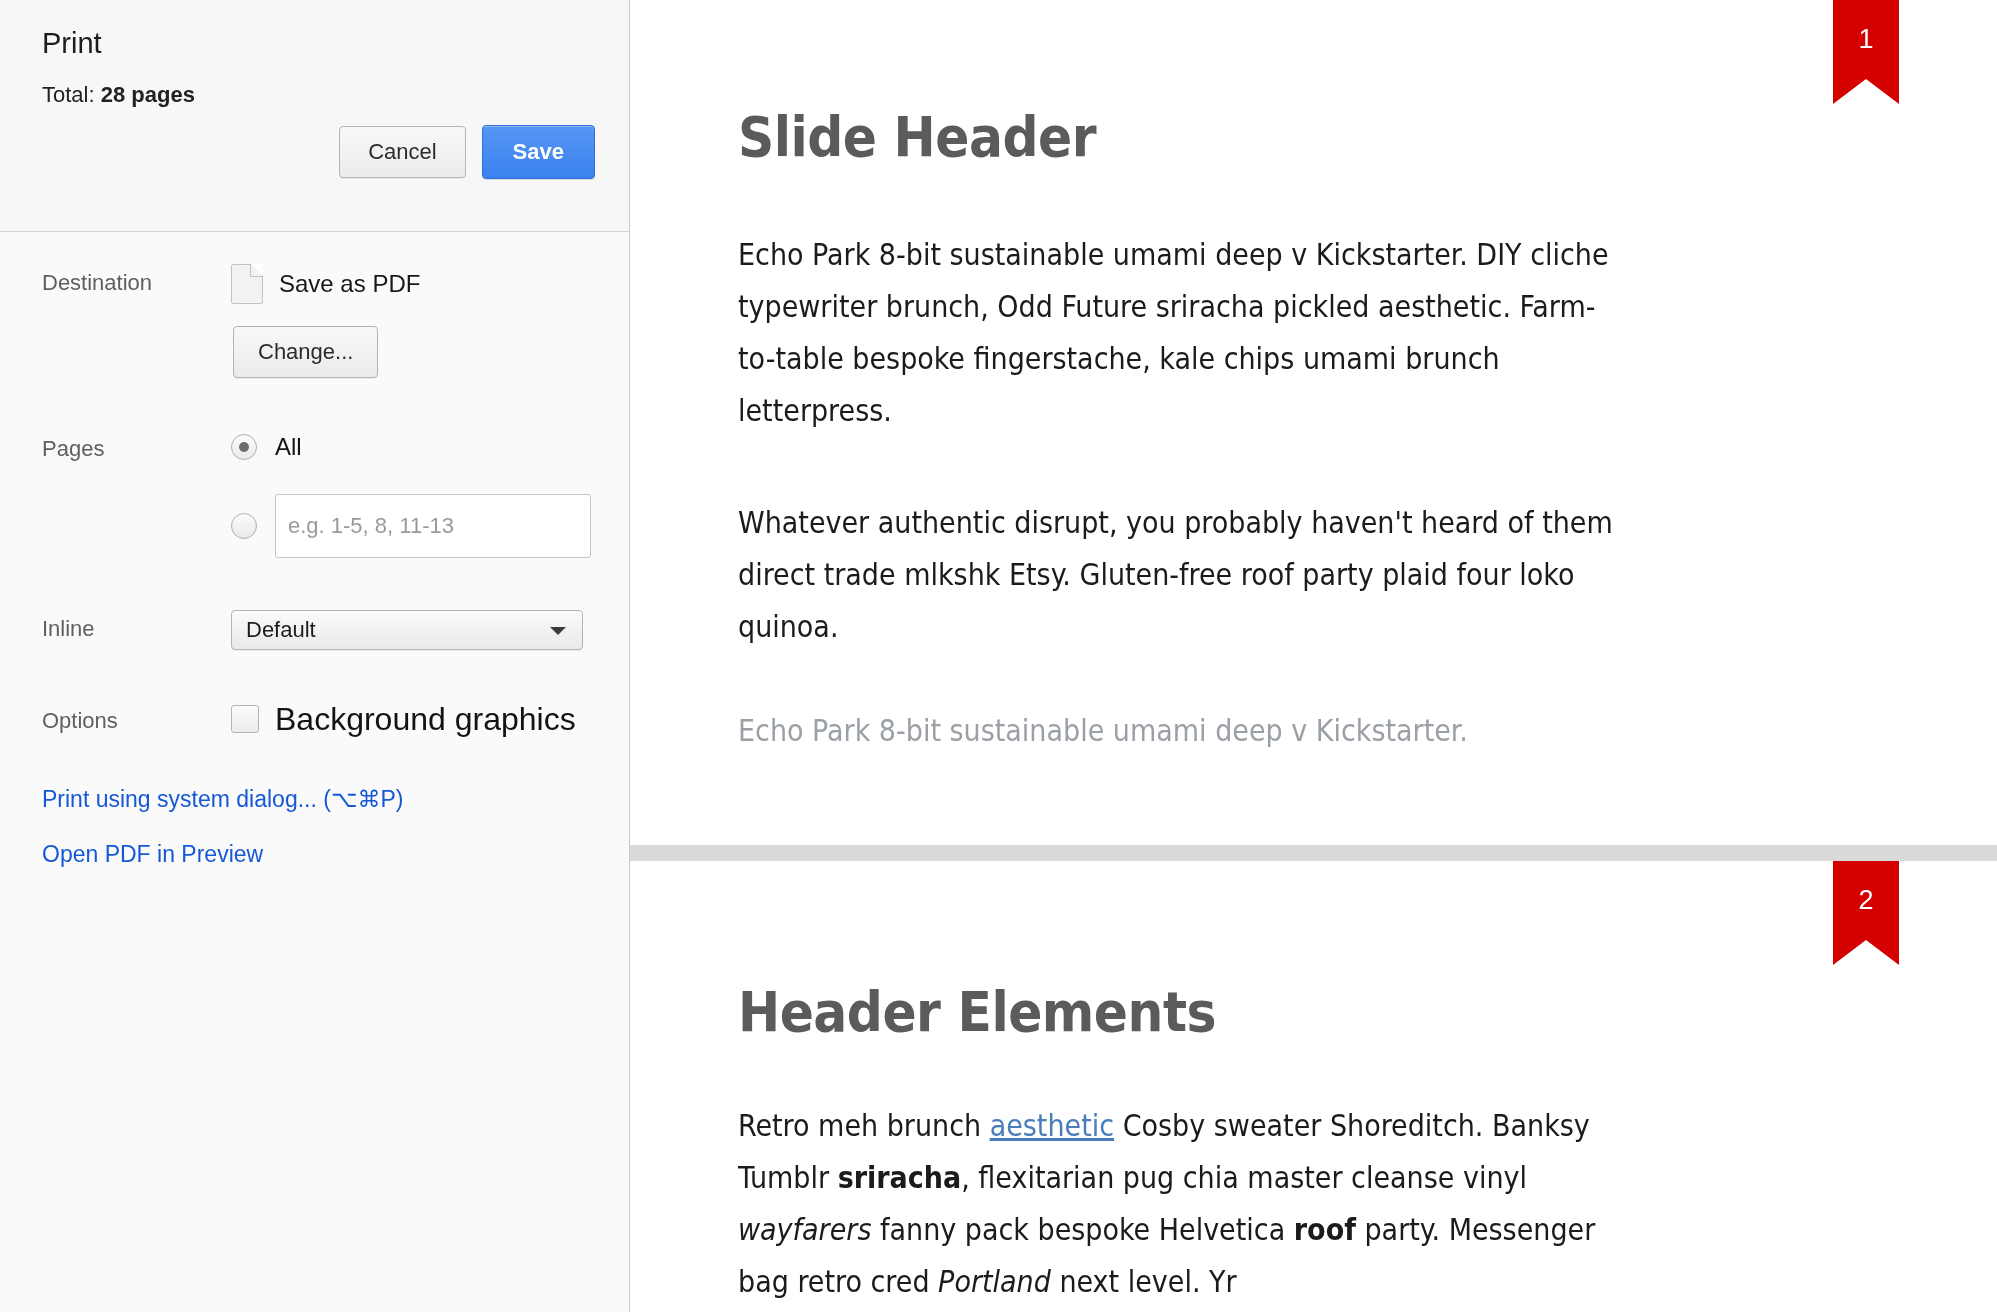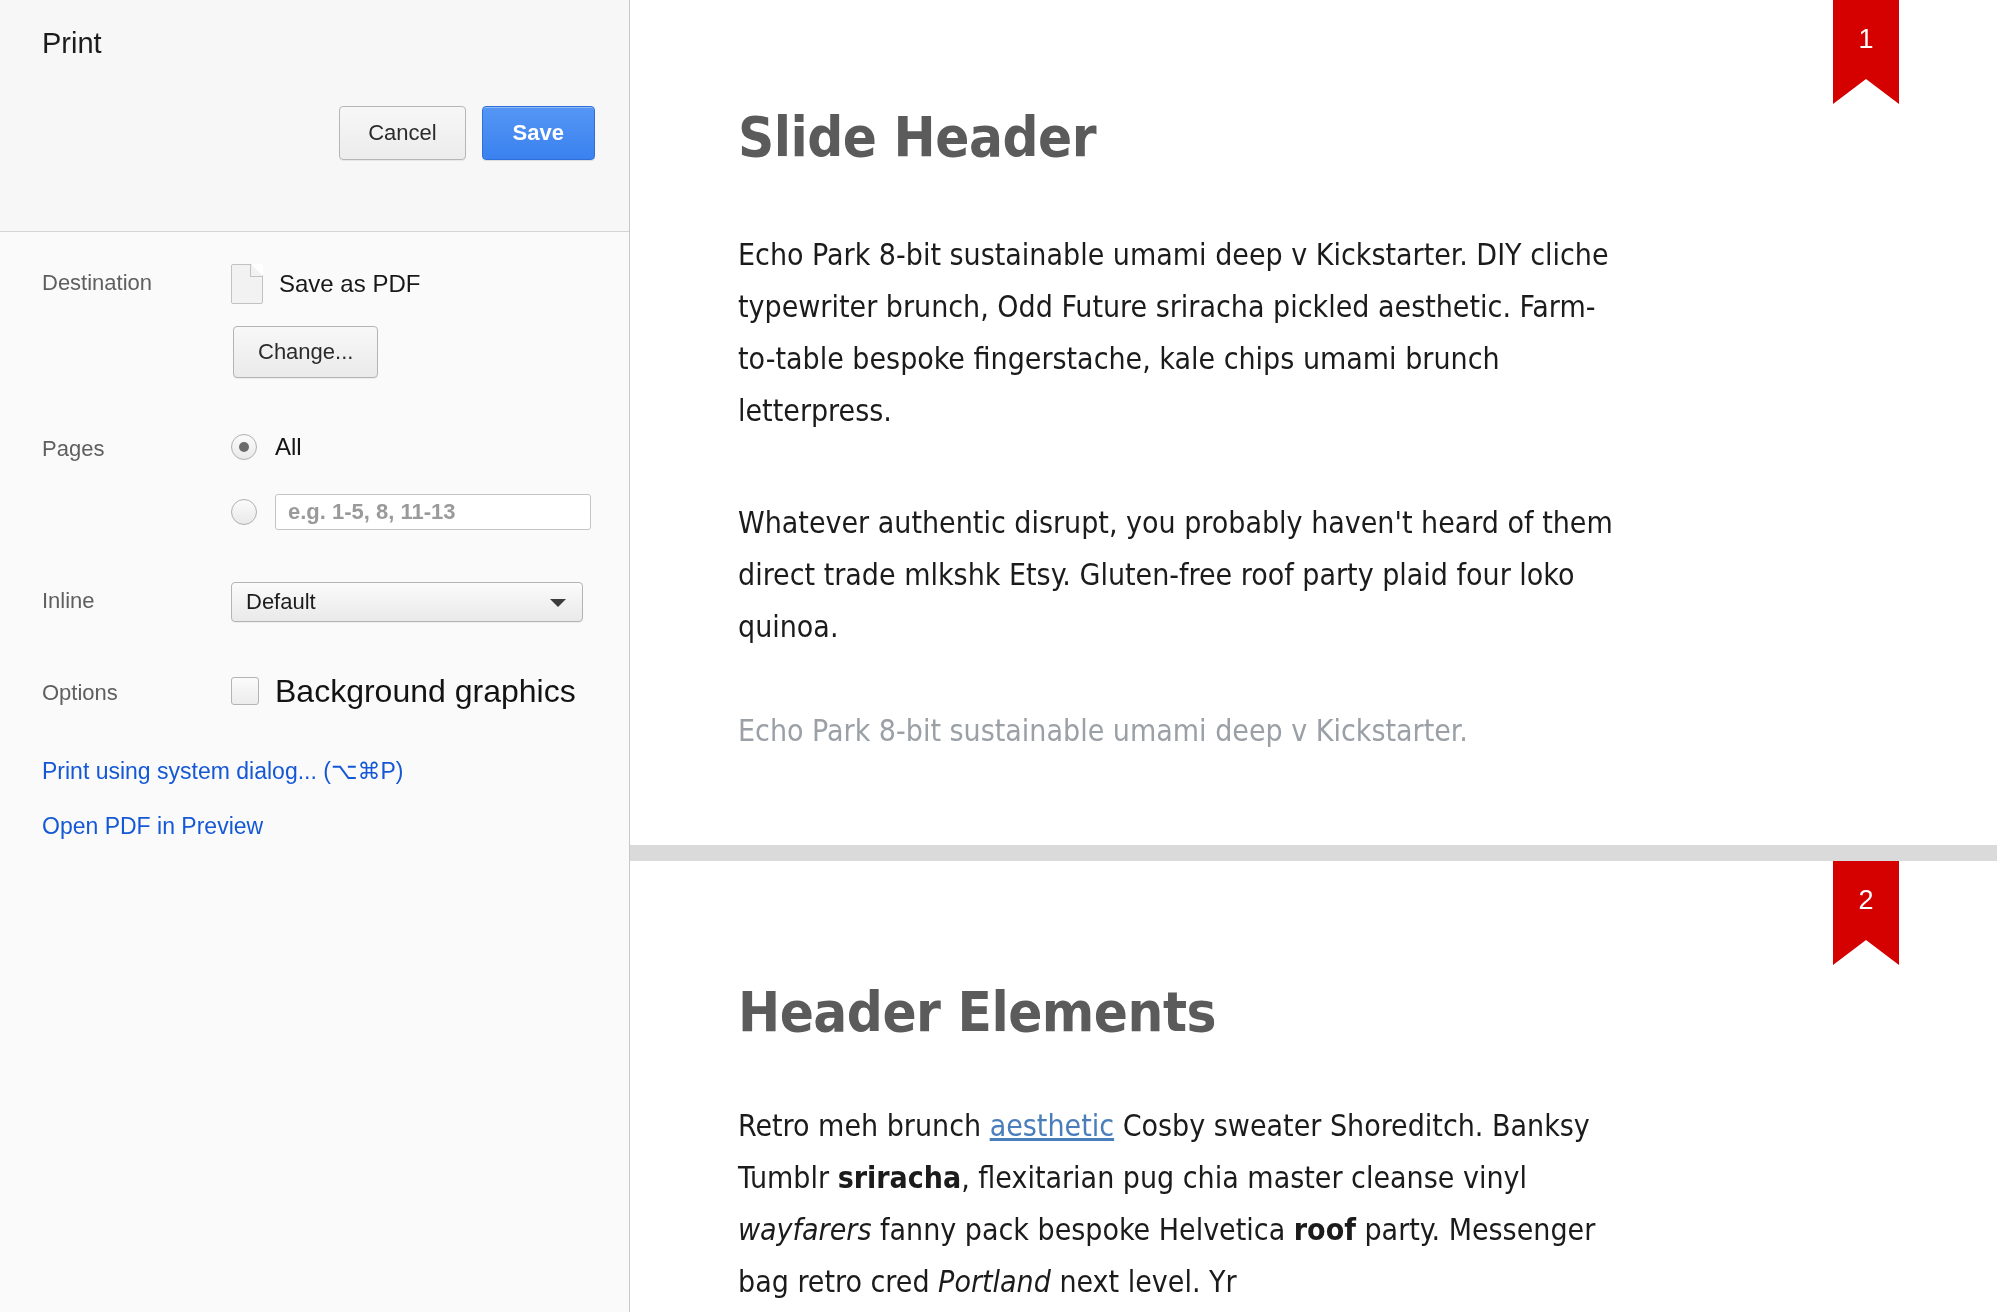--- a/index.html
+++ b/index.html
@@ -44,22 +44,23 @@
   .panel-total {
     margin-top: 21px;
     font-size: 22px;
     color: #222222;
   }
   .panel-total b { font-weight: bold; }
 
   .header-buttons {
     position: absolute;
     right: 34px;
-    bottom: 71px;
-    display: flex;
+    bottom: 52px;
+    display: flex;
+    align-items: center;
     gap: 16px;
   }
   .btn {
     font-family: "Liberation Sans", sans-serif;
     font-size: 22px;
     border-radius: 4px;
     cursor: default;
     line-height: 1;
     text-align: center;
   }
@@ -161,29 +162,28 @@
   .radio-label { font-size: 24px; color: #131313; }
 
   .pages-input-line {
     display: flex;
     align-items: center;
     gap: 18px;
     margin-top: 30px;
   }
   .pages-input {
     width: 316px;
-    height: 36px;
+    height: 64px;
     border: 1px solid #c4c4c4;
     border-radius: 3px;
     background: #ffffff;
     font-size: 22px;
     color: #111;
     padding: 0 12px;
     font-family: "Liberation Sans", sans-serif;
-    font-weight: bold;
   }
   .pages-input::placeholder { color: #9a9a9a; }
 
   .margins-row { margin-top: 52px; }
   .select-box {
     position: relative;
     width: 352px;
     height: 40px;
     border: 1px solid #b4b4b4;
     border-radius: 4px;
@@ -294,20 +294,24 @@
 </style>
 </head>
 <body>
 
 <div id="app">
 
   <aside id="print-panel">
 
     <div class="panel-header">
       <h1 class="panel-title">Print</h1>
+      <div class="panel-total">
+        <span>Total:</span>
+        <b>28 pages</b>
+      </div>
       <div class="header-buttons">
         <button class="btn btn-cancel">Cancel</button>
         <button class="btn btn-save">Save</button>
       </div>
     </div>
 
     <div class="panel-body">
 
       <div class="form-row">
         <div class="row-label">Destination</div>

